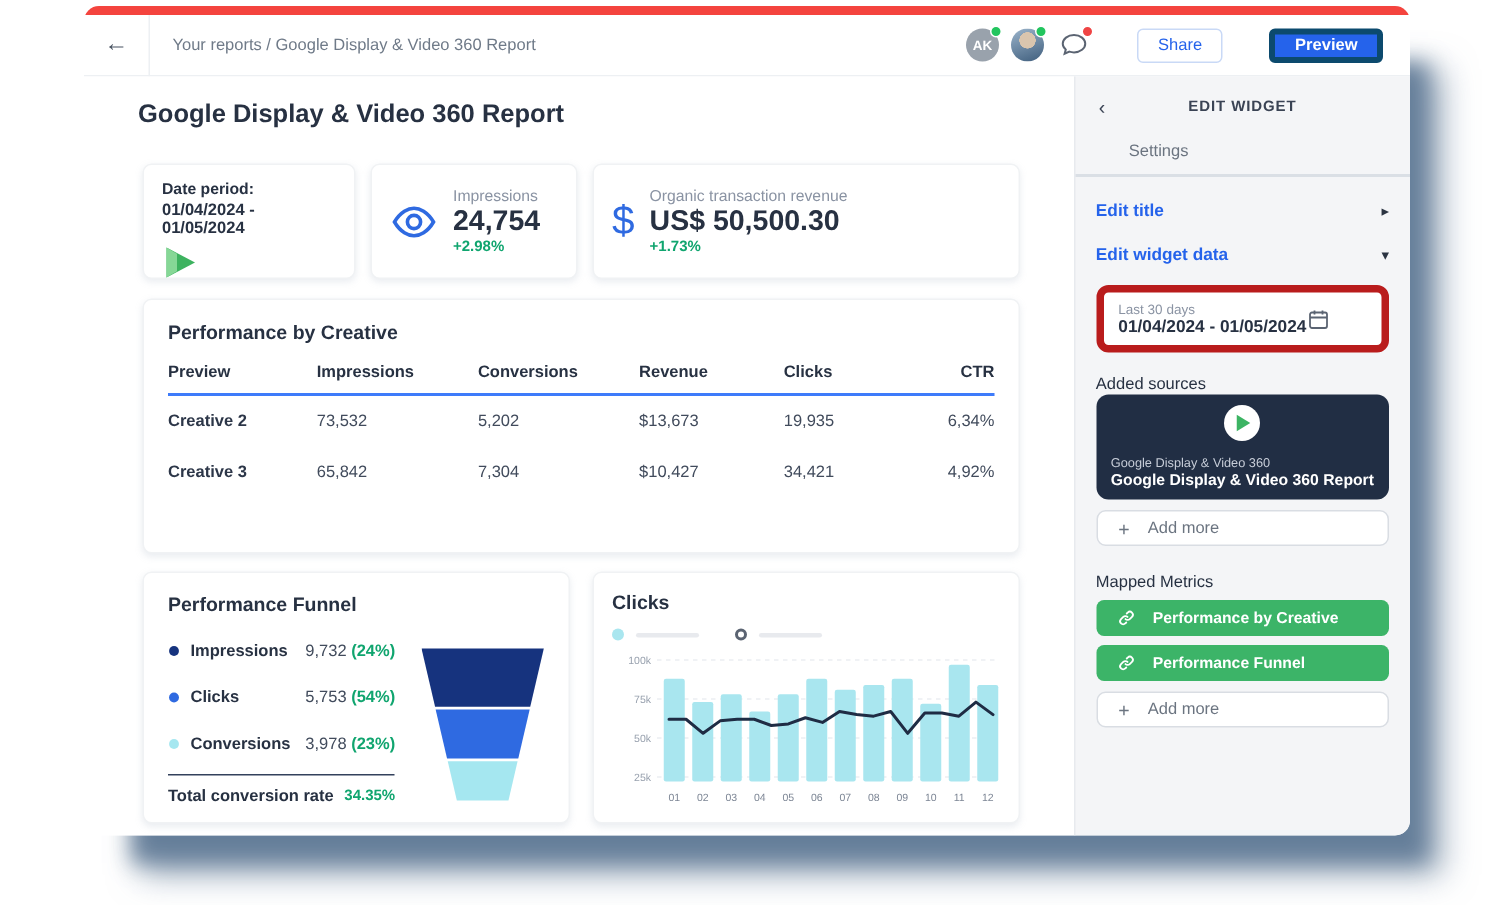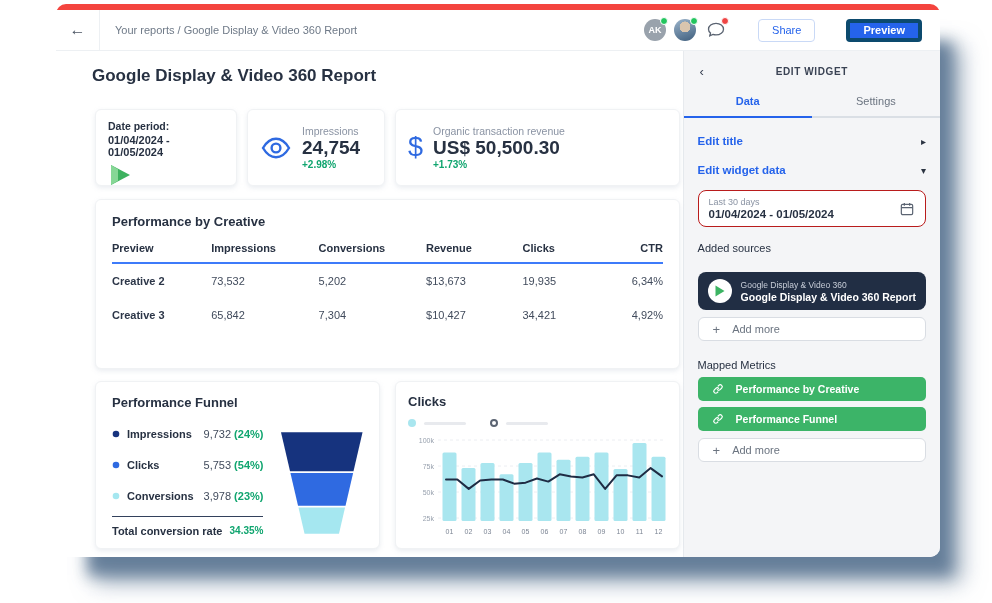--- a/index.html
+++ b/index.html
@@ -96,27 +96,27 @@
   .panel-title { width:100%; text-align:center; font-size:10px; font-weight:bold; color:#3a4354; letter-spacing:0.6px; }
   .panel-tabs { display:flex; margin-top:10px; border-bottom:2px solid #dadfe5; }
   .panel-tab { width:50%; text-align:center; font-size:11px; padding-bottom:9px; color:#6b7480;
     cursor:pointer; position:relative; }
   .panel-tab.active { color:#2563eb; font-weight:bold; }
   .panel-tab.active::after { content:""; position:absolute; left:0; right:0; bottom:-2px; height:2px; background:#2563eb; }
   .panel-body { padding:0 14px; }
   .link-row { display:flex; align-items:center; justify-content:space-between; margin-top:17px; cursor:pointer; }
   .link-label { font-size:11.5px; font-weight:bold; color:#2563eb; }
   .link-caret { font-size:10px; color:#2b3442; }
-  .date-box { margin-top:14px; background:#fff; border:1px solid #b91c1c; border-radius:8px;
-    padding:6px 10px; display:flex; align-items:center; justify-content:space-between; cursor:pointer; }
+  .date-box { margin-top:14px; background:#fff; border:5px solid #b91c1c; border-radius:8px;
+    padding:6px 10px; display:flex; align-items:center; cursor:pointer; }
   .date-box-preset { font-size:9px; color:#8a93a3; }
   .date-box-value { font-size:11.5px; font-weight:bold; color:#273142; margin-top:1px; }
   .panel-section-label { font-size:11px; font-weight:normal; color:#273142; margin-top:15px; }
-  .source-card { margin-top:18px; background:#212e44; border-radius:8px; padding:7px 10px;
-    display:flex; align-items:center; gap:9px; cursor:pointer; }
+  .source-card { margin-top:1px; background:#212e44; border-radius:8px; padding:7px 10px;
+    display:flex; align-items:center; gap:9px; cursor:pointer;flex-direction:column; }
   .source-icon { width:24px; height:24px; border-radius:50%; background:#fff; display:flex;
     align-items:center; justify-content:center; flex:0 0 auto; }
   .source-provider { font-size:8.5px; color:#c7cdd8; }
   .source-name { font-size:10.5px; font-weight:bold; color:#fff; margin-top:1px; white-space:nowrap; }
   .add-more { margin-top:7px; background:#fff; border:1px solid #d9dde3; border-radius:6px;
     height:24px; display:flex; align-items:center; padding:0 14px; gap:12px; cursor:pointer; }
   .add-plus { font-size:13px; color:#6b7480; }
   .add-label { font-size:11px; color:#6b7480; }
   .metric-btn { margin-top:6px; background:#3cb468; border-radius:5px; height:24px;
     display:flex; align-items:center; padding:0 14px; gap:12px; cursor:pointer; }
@@ -327,21 +327,20 @@
         </div>
       </div>
     </div>
 
     <div class="panel">
       <div class="panel-header">
         <span class="panel-back">‹</span>
         <span class="panel-title">EDIT WIDGET</span>
       </div>
       <div class="panel-tabs">
-        <div class="panel-tab active">Data</div>
         <div class="panel-tab">Settings</div>
       </div>
       <div class="panel-body">
         <div class="link-row">
           <span class="link-label">Edit title</span>
           <span class="link-caret">▸</span>
         </div>
         <div class="link-row">
           <span class="link-label">Edit widget data</span>
           <span class="link-caret">▾</span>

